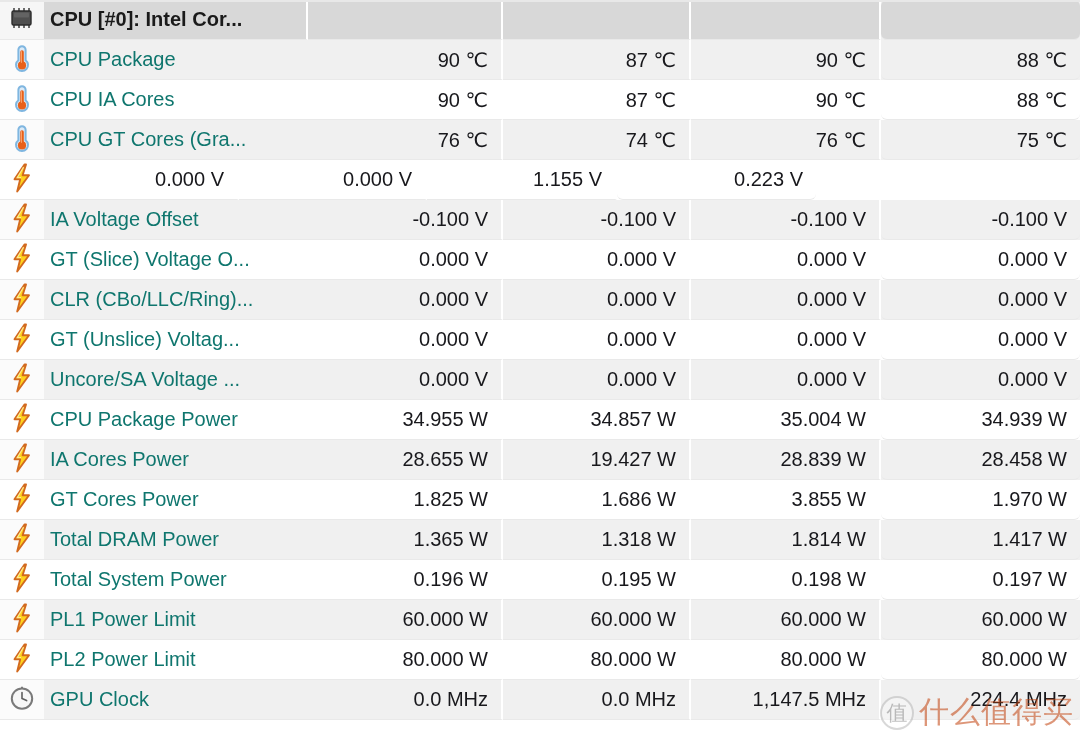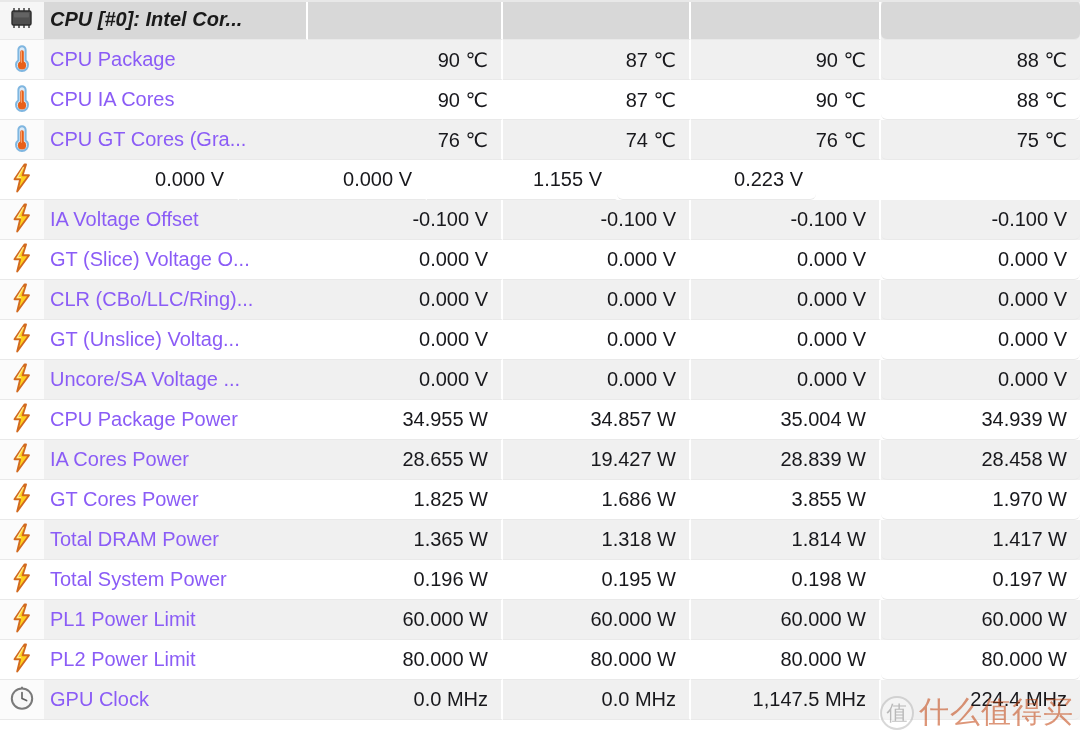--- a/index.html
+++ b/index.html
@@ -33,21 +33,20 @@
     width: 1080px; height: 2px;
     background: #e8e8e8;
     z-index: 5;
   }
 
   
   .row.header { height: 40px; background: #f0f0f0; }
   .header .iconcell { background: #f6f6f6; }
   .header .labelcell {
     background: #d8d8d8;
-    font-style: italic;
     font-weight: 700;
     color: #1a1a1a;
     border-right: 2px solid #ffffff;
   }
   .header .valcell {
     background: #d8d8d8;
     border-right: 2px solid #ffffff;
   }
   .header .valcell.last { border-right: none; }
 
@@ -63,21 +62,21 @@
   }
   .row.odd .iconcell { background: #fbfbfb; }
 
   .labelcell {
     width: 264px;
     flex: 0 0 264px;
     display: flex;
     align-items: center;
     padding-left: 6px;
     font-size: 20px;
-    color: #8b5cf6;
+    color: #0f766e;
     white-space: nowrap;
     overflow: hidden;
     border-bottom: 1px solid #e9e9e9;
   }
 
   .valcell {
     flex: 0 0 188px;
     width: 188px;
     display: flex;
     align-items: center;

